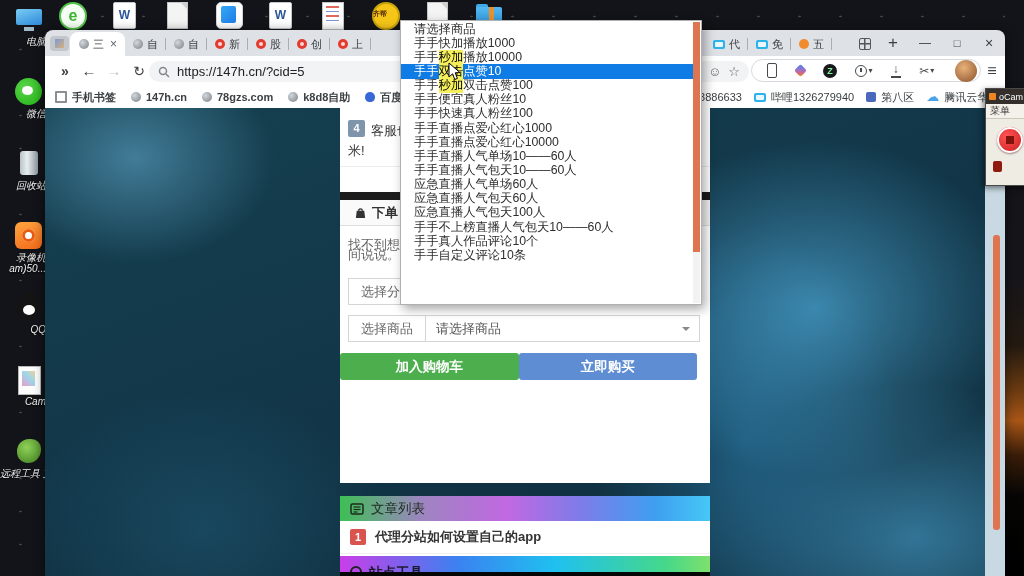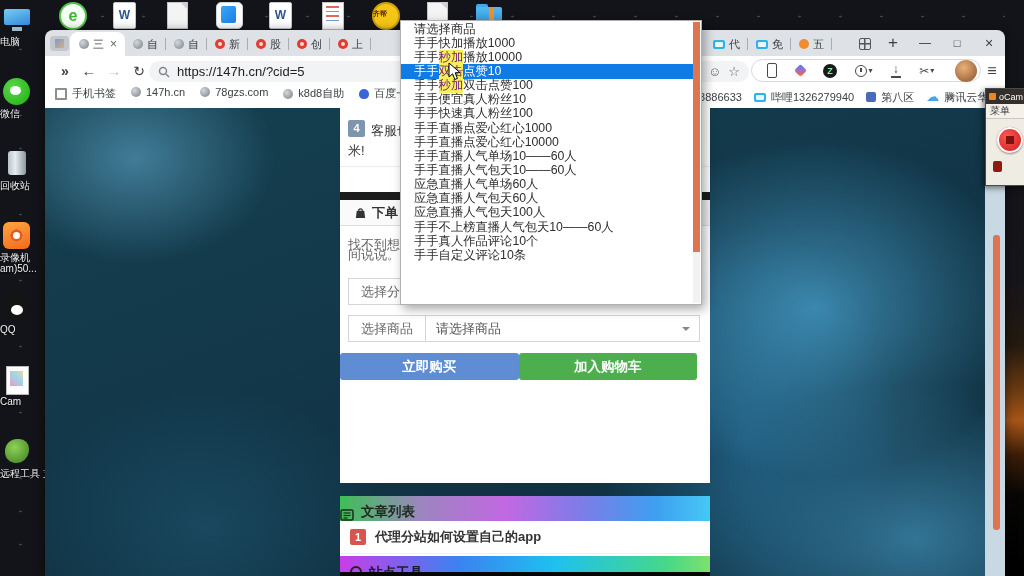--- a/index.html
+++ b/index.html
@@ -5,21 +5,21 @@
   html,body{margin:0;padding:0;}
   #stage{position:relative;width:1024px;height:576px;overflow:hidden;
     font-family:"Liberation Sans","DejaVu Sans",sans-serif;
     background-color:#121419;
     background-image:radial-gradient(rgba(255,255,255,.20) 1px, transparent 1.4px);
     background-size:41px 33px;}
   
   #right-strip{position:absolute;right:0;top:0;width:19px;height:576px;
     background:linear-gradient(180deg,#121419 0%,#16151a 48%,#241a10 60%,#6e3c12 68%,#a85617 73%,#3a1d08 79%,#070605 86%,#000 100%);}
   #left-icons{position:absolute;left:0;top:4px;width:46px;display:flex;flex-direction:column;}
-  .dicon{height:64px;margin-bottom:8px;display:flex;flex-direction:column;align-items:flex-start;}
+  .dicon{height:64px;margin-bottom:8px;display:flex;flex-direction:column;align-items:flex-end;font-style:italic;}
   .dlabel{font-size:10px;line-height:11px;color:#f2f2f2;text-shadow:0 1px 2px #000;white-space:nowrap;overflow:hidden;max-width:46px;}
   .dart{width:34px;height:32px;position:relative;}
   .dart .deco{position:absolute;}
   .art-this-pc::before{content:"";position:absolute;left:4px;top:5px;width:26px;height:16px;border-radius:2px;background:linear-gradient(160deg,#79ccf5,#2f89d8);}
   .art-this-pc::after{content:"";position:absolute;left:12px;top:23px;width:10px;height:4px;background:#9fb8c8;}
   .art-guaji::before{content:"";position:absolute;left:5px;top:4px;width:20px;height:17px;background:#3f474f;border:1px solid #9aa3ab;}
   .art-guaji::after{content:"";position:absolute;right:1px;bottom:1px;width:15px;height:15px;border-radius:50%;background:radial-gradient(circle at 35% 35%,#8fe67f,#2da02d);}
   .art-recycle-bin::before{content:"";position:absolute;left:8px;top:3px;width:18px;height:24px;border-radius:3px;background:linear-gradient(90deg,#b9c2c8,#e7edf0 40%,#8d979e);}
   .art-wechat::before{content:"";position:absolute;left:3px;top:2px;width:27px;height:27px;border-radius:50%;background:radial-gradient(circle at 35% 35%,#5ad64a,#1faf12);}
   .art-wechat::after{content:"";position:absolute;left:10px;top:10px;width:11px;height:9px;border-radius:50%;background:#fff;}
@@ -102,21 +102,21 @@
   .x-z{width:14px;height:14px;border-radius:50%;background:#17191c;color:#7ef29b;font-size:9px;font-weight:bold;text-align:center;line-height:14px;}
   .x-clock{width:10px;height:10px;border:1.5px solid #454a4f;border-radius:50%;position:relative;}
   .x-clock::after{content:"";position:absolute;left:4px;top:2px;width:1.5px;height:4px;background:#454a4f;}
   .x-dl{display:flex;flex-direction:column;align-items:center;line-height:9px;}
   .x-dl .bar{width:10px;height:2px;background:#454a4f;margin-top:1px;}
   .x-caret{font-size:8px;color:#454a4f;margin-left:1px;}
   .xgrp{display:flex;align-items:center;}
   #avatar{position:absolute;left:910px;top:4px;width:22px;height:22px;border-radius:50%;background:radial-gradient(circle at 40% 35%,#e8b27a,#8a4f2a);}
   #menu-btn{position:absolute;left:936px;top:0;width:22px;height:30px;line-height:30px;text-align:center;font-size:16px;color:#3c4043;}
   #bookmarks{position:absolute;left:0;top:56px;width:100%;height:22px;background:#fff;border-bottom:1px solid #e2e4e7;}
-  #bk-left{position:absolute;left:10px;top:0;height:22px;display:flex;align-items:flex-start;gap:15px;}
+  #bk-left{position:absolute;left:10px;top:0;height:22px;display:flex;align-items:center;gap:15px;font-weight:bold;}
   #bk-right{position:absolute;left:648px;top:0;height:22px;display:flex;align-items:center;gap:12px;}
   .bk{display:flex;align-items:center;gap:5px;font-size:11px;color:#3c4043;white-space:nowrap;}
   #bk-chev{position:absolute;left:901px;top:0;height:22px;line-height:21px;font-size:13px;color:#5f6368;font-weight:bold;}
   
   #viewport{position:absolute;left:0;top:78px;width:100%;height:468px;overflow:hidden;
     background:
      radial-gradient(200px 150px at 90px 50px, rgba(110,185,225,.5), transparent 70%),
      radial-gradient(320px 260px at 770px 200px, rgba(85,185,235,.6), transparent 65%),
      radial-gradient(220px 300px at 700px 330px, rgba(45,130,180,.5), transparent 70%),
      radial-gradient(340px 220px at 870px 430px, rgba(80,175,225,.55), transparent 70%),
@@ -139,36 +139,36 @@
   #note1{top:10px;} #note2{top:20px;}
   .frow{position:absolute;left:8px;width:352px;height:27px;display:flex;}
   #row-cat{top:52px;} #row-prod{top:89px;}
   .flabel{width:76px;border:1px solid #d5d5d5;border-right:none;font-size:13px;color:#666;text-align:center;line-height:25px;background:#fff;flex:none;}
   .fselect{flex:1;border:1px solid #d5d5d5;position:relative;font-size:13px;color:#555;line-height:25px;padding-left:10px;background:#fff;}
   .fselect .chev{position:absolute;right:9px;top:11px;width:0;height:0;border:4px solid transparent;border-top-color:#888;}
   .btnrow{position:absolute;left:0;top:127px;width:357px;height:27px;display:flex;}
   .btn{flex:1;font-size:13.5px;font-weight:bold;color:#fff;text-align:center;line-height:27px;border-radius:3px;}
   #btn-cart{background:#4cae4c;} #btn-buy{background:#5f8dd3;}
   #articles{position:absolute;left:0;top:388px;width:370px;}
-  #articles-head{height:25px;display:flex;align-items:flex-end;gap:7px;font-size:13.5px;font-weight:bold;color:#1d2b1d;
+  #articles-head{height:25px;display:flex;align-items:center;gap:7px;padding-left:10px;font-size:13.5px;font-weight:normal;color:#1d2b1d;
     background:linear-gradient(90deg,#3dbf55 0%,#9d85c0 22%,#c168e2 45%,#7e7ce8 65%,#3f9ef0 85%,#45c8f5 100%);}
   .arow{height:32px;background:#fff;border-bottom:1px solid #f0f0f0;display:flex;align-items:center;gap:9px;padding-left:10px;}
   .abadge{width:16px;height:16px;border-radius:2px;color:#fff;font-size:11px;font-weight:bold;text-align:center;line-height:16px;flex:none;}
   .atitle{font-size:13px;color:#333;font-weight:bold;}
   #tools-head{position:absolute;left:0;top:448px;width:370px;height:28px;display:flex;align-items:flex-start;gap:7px;padding:8px 0 0 10px;box-sizing:border-box;font-size:13.5px;font-weight:bold;color:#1a1a2e;
     background:linear-gradient(90deg,#c93ee8 0%,#3b82f0 32%,#1fc0f0 58%,#45d88a 88%,#7ee06c 100%);}
   #tools-gear{width:12px;height:12px;border:2.5px solid #222;border-radius:50%;box-sizing:border-box;margin-top:2px;}
   #tools-dark{position:absolute;left:0;top:464px;width:370px;height:4px;background:#060606;}
   
   
   #dropdown{position:absolute;left:400px;top:20px;width:302px;height:285px;background:#fff;border:1px solid #b0b0b0;box-shadow:3px 4px 10px rgba(0,0,0,.35);z-index:8;box-sizing:border-box;}
   #dd-list{position:absolute;left:0;top:1px;width:293px;}
   .dd-row{height:14.15px;display:flex;align-items:center;padding-left:13px;font-size:12.3px;color:#2d2d2d;white-space:nowrap;overflow:hidden;}
   .dd-row.sel{background:#0f7be5;color:#fff;}
-  .dd-row .mark{background:#f6ef5c;color:#701a75;font-family:Liberation Serif, serif;}
+  .dd-row .mark{background:#f6ef5c;color:#000000;font-family:Liberation Serif, serif;}
   #dd-scroll{position:absolute;right:1px;top:1px;width:7px;height:281px;background:#f2f2f2;}
   #dd-thumb{position:absolute;left:0;top:0;width:7px;height:230px;background:#df7450;}
   
   #cursor{position:absolute;left:448px;top:62px;z-index:9;}
 </style>
 </head>
 <body>
 
 <div id="stage">
 
@@ -435,22 +435,22 @@
               <div class="flabel">选择分类</div>
               <div class="fselect">
                   <span class="chev"></span>
                 </div>
             </div>
             <div id="row-prod" class="frow">
               <div class="flabel">选择商品</div>
               <div class="fselect"><span>请选择商品</span><span class="chev"></span></div>
             </div>
             <div class="btnrow">
+              <div id="btn-cart" class="btn">加入购物车</div>
               <div id="btn-buy" class="btn">立即购买</div>
-              <div id="btn-cart" class="btn">加入购物车</div>
             </div>
           </div>
         </div>
 
         <div id="articles">
           <div id="articles-head">
             <svg width="14" height="12">
                 <rect x="1" y="1" width="12" height="10" rx="1.5" fill="none" stroke="#1d2b1d" stroke-width="1.5"></rect>
                 <line x1="3.5" y1="4" x2="10.5" y2="4" stroke="#1d2b1d" stroke-width="1.2"></line>
                 <line x1="3.5" y1="6.5" x2="10.5" y2="6.5" stroke="#1d2b1d" stroke-width="1.2"></line>

